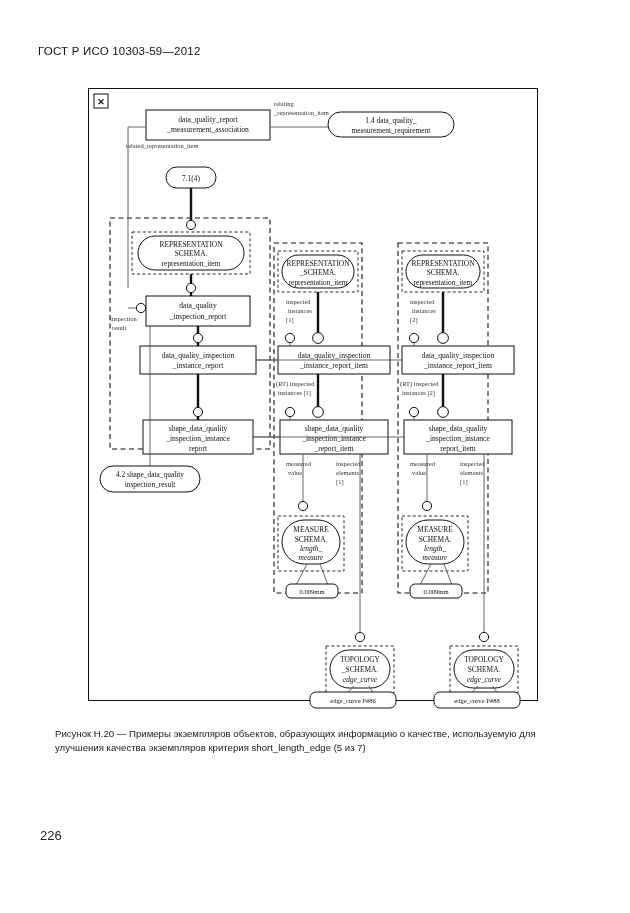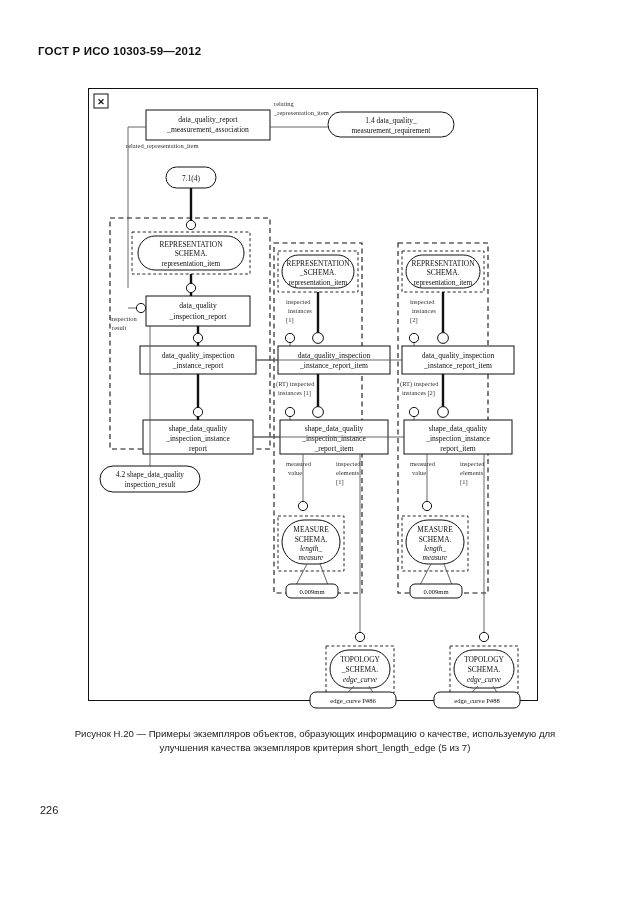--- a/index.html
+++ b/index.html
@@ -1,33 +1,33 @@
 <!DOCTYPE html>
 <html><head>
 <meta charset="utf-8">
 <style>
   html,body{margin:0;padding:0;background:#fff;}
   body{width:630px;height:913px;position:relative;
        font-family:"Liberation Sans",sans-serif;color:#1a1a1a;}
   #page{position:absolute;inset:0;width:630px;height:913px;}
 
   .std-header{position:absolute;left:38px;top:45px;font-size:11.5px;
-              font-weight:bold;letter-spacing:.2px;color:#111;}
+              font-weight:normal;letter-spacing:.2px;color:#111;}
 
   .figure-frame{position:absolute;left:88px;top:88px;width:450px;height:613px;
                 border:1.1px solid #111;box-sizing:border-box;background:#fff;}
 
   svg.diagram{position:absolute;left:88px;top:88px;width:450px;height:613px;
               overflow:visible;}
 
-  .caption{position:absolute;left:55px;top:727px;width:520px;text-align:center;
+  .caption{position:absolute;left:55px;top:727px;width:520px;text-align:left;
            font-size:9.6px;line-height:13.5px;color:#1a1a1a;}
   .caption b{font-weight:normal;}
 
-  .page-num{position:absolute;left:40px;top:804px;font-size:11px;color:#222;}
+  .page-num{position:absolute;left:40px;top:828px;font-size:13px;color:#222;}
 
   text{font-family:"Liberation Serif",serif;fill:#111;}
   .t-box{font-size:7.6px;}
   .t-ent{font-size:7.4px;}
   .t-ital{font-size:7.4px;font-style:italic;}
   .t-lbl{font-size:6.5px;fill:#333;}
   .t-val{font-size:6.6px;}
   .t-x{font-family:"Liberation Sans",sans-serif;font-size:9px;font-weight:bold;}
 
   .bx{fill:#fff;stroke:#111;stroke-width:1;}

